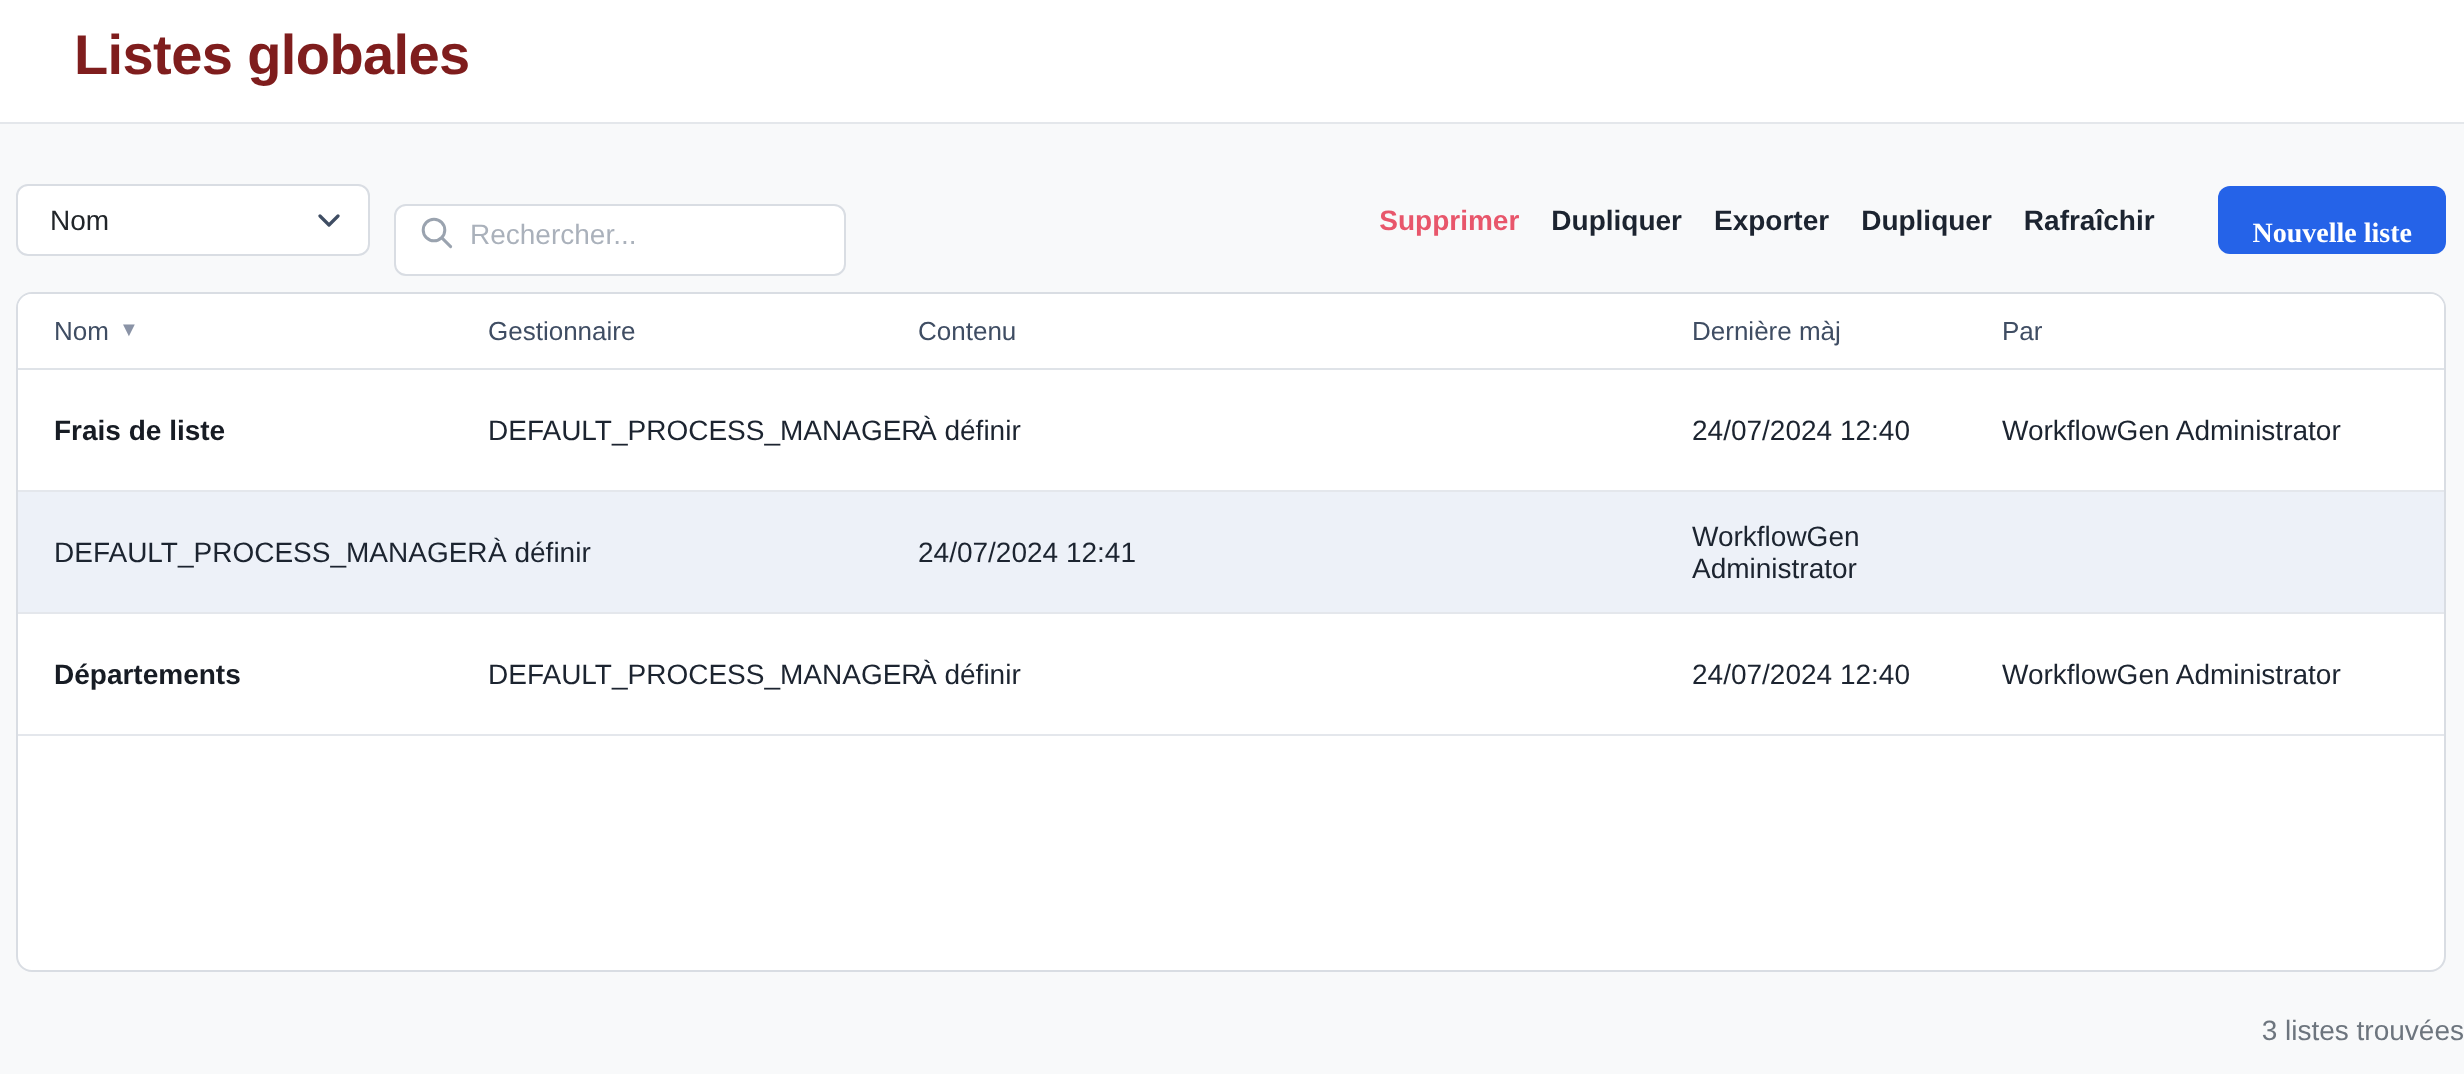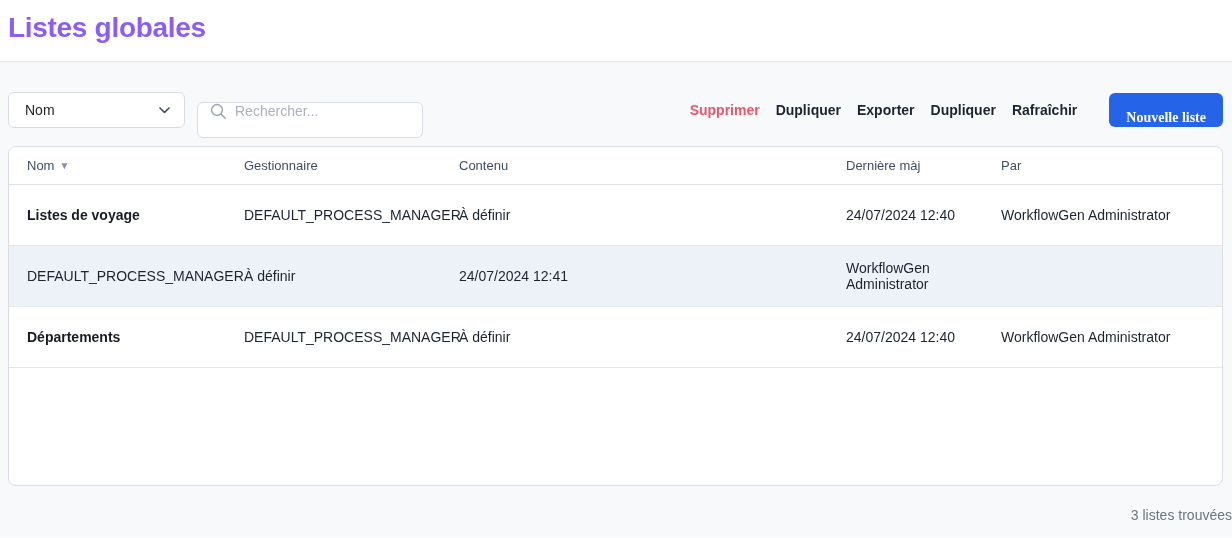--- a/index.html
+++ b/index.html
@@ -48,22 +48,22 @@
   }
   .filter-dropdown .val { font-size: 14px; color: #212529; }
   .search-box {
     width: 226px;
     height: 36px;
     margin-left: 12px;
     background: #ffffff;
     border: 1px solid #d9dde3;
     border-radius: 6px;
     display: flex;
-    align-items: flex-start;
-    padding: 0 10px 0 12px;
+    align-items: flex-end;
+    padding: 0 10px 12px 12px;
     margin-top: 20px;
   }
   .search-box input {
     border: none;
     outline: none;
     flex: 1;
     font-size: 14px;
     margin-left: 8px;
     font-family: inherit;
     color: #212529;
@@ -146,21 +146,21 @@
     font-size: 14px;
     color: #6d757e;
     text-align: right;
   }
   .icon-svg { display: block; }
 </style>
 </head>
 <body>
 
 <header class="page-header">
-  <h1 class="page-title" style="color: #8b5cf6;">Listes globales</h1>
+  <h1 class="page-title" style="color: #7f1d1d; margin-left: 29px;">Listes globales</h1>
 </header>
 
 <div class="content">
 
   <div class="toolbar">
     <div class="filter-dropdown">
       <span class="val">Nom</span>
       <span>
         <svg class="icon-svg" width="11" height="7" viewBox="0 0 11 7">
             <polyline points="1,1 5.5,5.5 10,1" fill="none" stroke="#3f4d63" stroke-width="1.6" stroke-linecap="round" stroke-linejoin="round"></polyline>
@@ -203,21 +203,21 @@
         </div>
         <div class="th">
           <span>Dernière màj</span>
         </div>
         <div class="th">
           <span>Par</span>
         </div>
       </div>
     <div class="tbody">
         <div class="trow">
-          <div class="td name">Listes de voyage</div>
+          <div class="td name">Frais de liste</div>
           <div class="td">DEFAULT_PROCESS_MANAGER</div>
           <div class="td">À définir</div>
           <div class="td">24/07/2024 12:40</div>
           <div class="td">WorkflowGen Administrator</div>
         </div>
         <div class="trow" style="background: rgb(237, 241, 248);">
           <div class="td">DEFAULT_PROCESS_MANAGER</div>
           <div class="td">À définir</div>
           <div class="td">24/07/2024 12:41</div>
           <div class="td">WorkflowGen Administrator</div>

